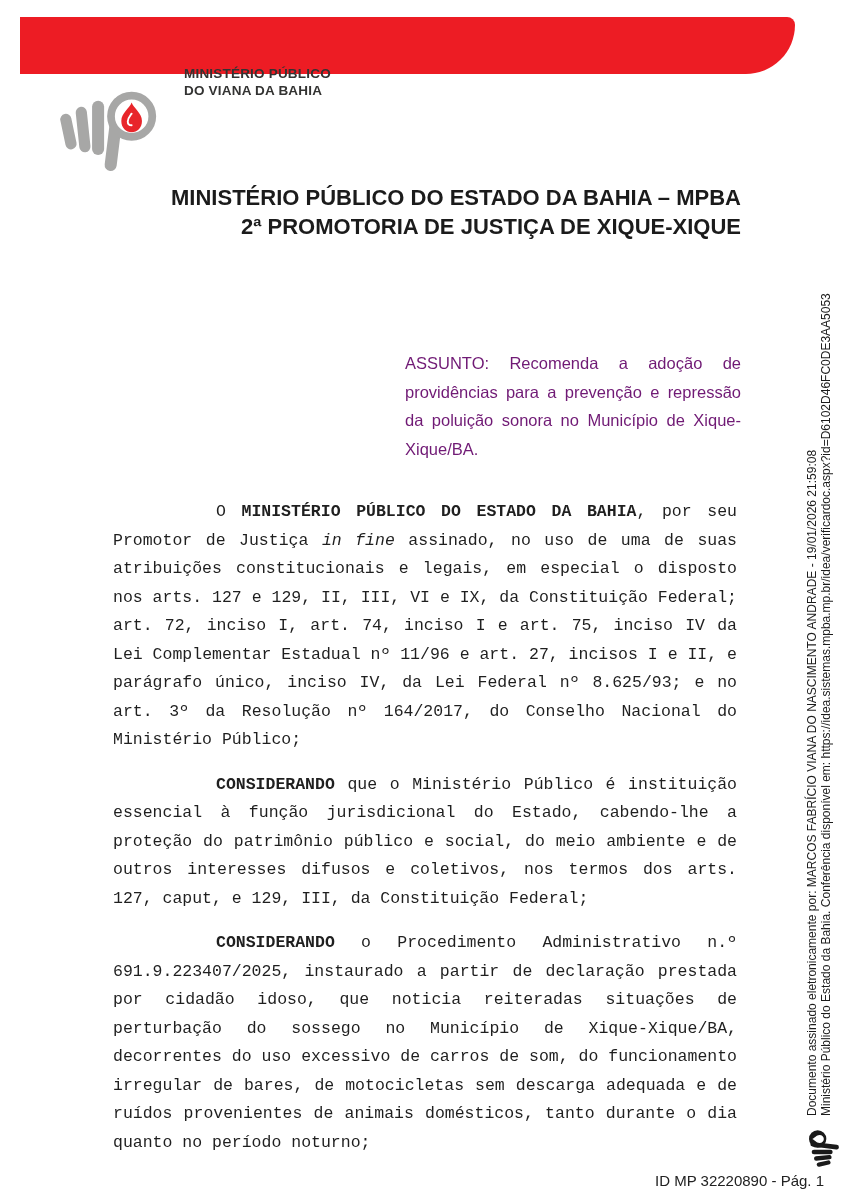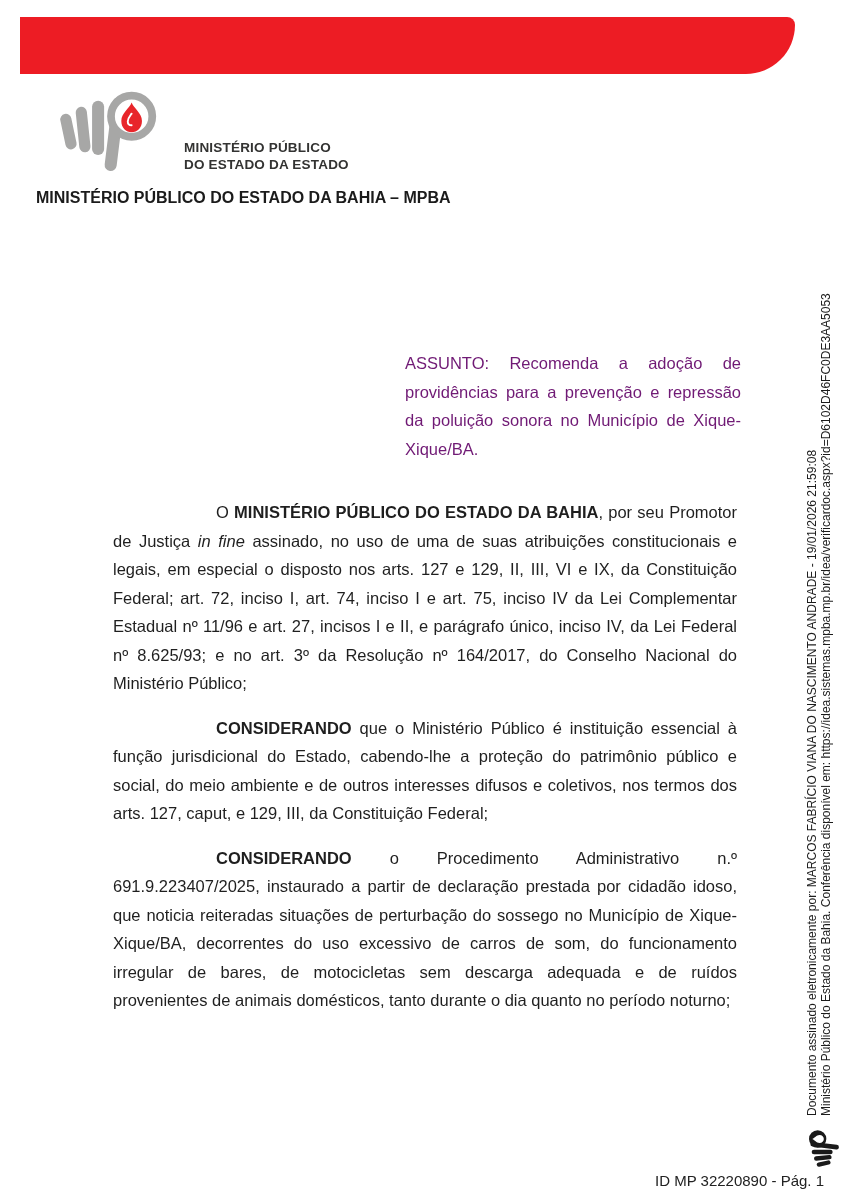--- a/index.html
+++ b/index.html
@@ -16,21 +16,21 @@
   }
   
   .red-bar {
     position: absolute;
     left: 20px; top: 17px;
     width: 775px; height: 57px;
     background: #ED1C24;
     border-radius: 0 8px 50px 0;
   }
   
-  .brand { position: absolute; left: 52px; top: 87px; display: flex; align-items: flex-end; }
+  .brand { position: absolute; left: 52px; top: 87px; display: flex; align-items: flex-start; }
   .brand-mark { width: 118px; height: 86px; }
   .brand-name {
     margin-left: 14px;
     font-weight: bold;
     font-size: 13.5px;
     line-height: 17px;
     letter-spacing: 0.2px;
     color: #333332;
     margin-top: -22px;
   }
@@ -39,23 +39,23 @@
     left: 483px; top: 106px;
     font-weight: bold;
     font-size: 14px;
     color: #1d1d1d;
   }
   
   .titles {
     position: absolute;
     left: 36px; top: 183px;
     width: 705px;
-    text-align: left;
+    text-align: right;
     font-weight: bold;
-    font-size: 16px;
+    font-size: 22px;
     line-height: 29px;
     color: #1b1b1b;
   }
   .rec-title { margin-top: 27px; }
   
   .assunto {
     position: absolute;
     left: 405px; top: 349px;
     width: 336px;
     font-size: 16.5px;
@@ -65,20 +65,21 @@
   }
   
   .body-text {
     position: absolute;
     left: 113px; top: 498px;
     width: 624px;
     font-size: 16.5px;
     line-height: 28.5px;
     text-align: justify;
     color: #1f1f1f;
+    font-family: Liberation Mono, monospace;
   }
   .body-text p { margin: 0 0 16px 0; text-indent: 103px; }
   .b { font-weight: bold; }
   .i { font-style: italic; }
   
   .side-sig {
     position: absolute;
     left: 806px; top: 1116px;
     width: 812px;
     transform: rotate(-90deg);
@@ -115,27 +116,28 @@
         <rect x="21" y="23" width="13" height="53" rx="6.5" transform="rotate(-6 27 49)"></rect>
         <rect x="38" y="16" width="14" height="63" rx="7"></rect>
         <rect x="57" y="12" width="14" height="86" rx="7" transform="rotate(7 64 55)"></rect>
       </g>
       <circle cx="84" cy="34" r="24" fill="#ffffff" stroke="#A7A7A6" stroke-width="9"></circle>
       <path d="M84 18c-2.5 7-12 12-12 21.5 0 8 5.5 13 12 13s12-5 12-13C96 30 86.5 25 84 18z" fill="#E8252A"></path>
       <path d="M84 31c-2.5 3.5-4.5 5.5-4.5 9 0 2.6 1.8 4.4 4.5 4.4" fill="none" stroke="#ffffff" stroke-width="2.2" stroke-linecap="round"></path>
     </svg>
     <div class="brand-name">
       <div>MINISTÉRIO PÚBLICO</div>
-      <div>DO ESTADO DA ESTADO</div>
+      <div>DO VIANA DA BAHIA</div>
     </div>
   </div>
 
 
   <div class="titles">
     <div>MINISTÉRIO PÚBLICO DO ESTADO DA BAHIA – MPBA</div>
+    <div>2ª PROMOTORIA DE JUSTIÇA DE XIQUE-XIQUE</div>
   </div>
 
   <div class="assunto">ASSUNTO: Recomenda a adoção de providências para a prevenção e repressão da poluição sonora no Município de Xique-Xique/BA.</div>
 
   <div class="body-text">
       <p><span>O </span><span class="b">MINISTÉRIO PÚBLICO DO ESTADO DA BAHIA</span><span>, por seu Promotor de Justiça </span><span class="i">in fine</span><span> assinado, no uso de uma de suas atribuições constitucionais e legais, em especial o disposto nos arts. 127 e 129, II, III, VI e IX, da Constituição Federal; art. 72, inciso I, art. 74, inciso I e art. 75, inciso IV da Lei Complementar Estadual nº 11/96 e art. 27, incisos I e II, e parágrafo único, inciso IV, da Lei Federal nº 8.625/93; e no art. 3º da Resolução nº 164/2017, do Conselho Nacional do Ministério Público;</span></p>
       <p><span class="b">CONSIDERANDO</span><span> que o Ministério Público é instituição essencial à função jurisdicional do Estado, cabendo-lhe a proteção do patrimônio público e social, do meio ambiente e de outros interesses difusos e coletivos, nos termos dos arts. 127, caput, e 129, III, da Constituição Federal;</span></p>
       <p><span class="b">CONSIDERANDO</span><span> o Procedimento Administrativo n.º 691.9.223407/2025, instaurado a partir de declaração prestada por cidadão idoso, que noticia reiteradas situações de perturbação do sossego no Município de Xique-Xique/BA, decorrentes do uso excessivo de carros de som, do funcionamento irregular de bares, de motocicletas sem descarga adequada e de ruídos provenientes de animais domésticos, tanto durante o dia quanto no período noturno;</span></p>
     </div>
 

